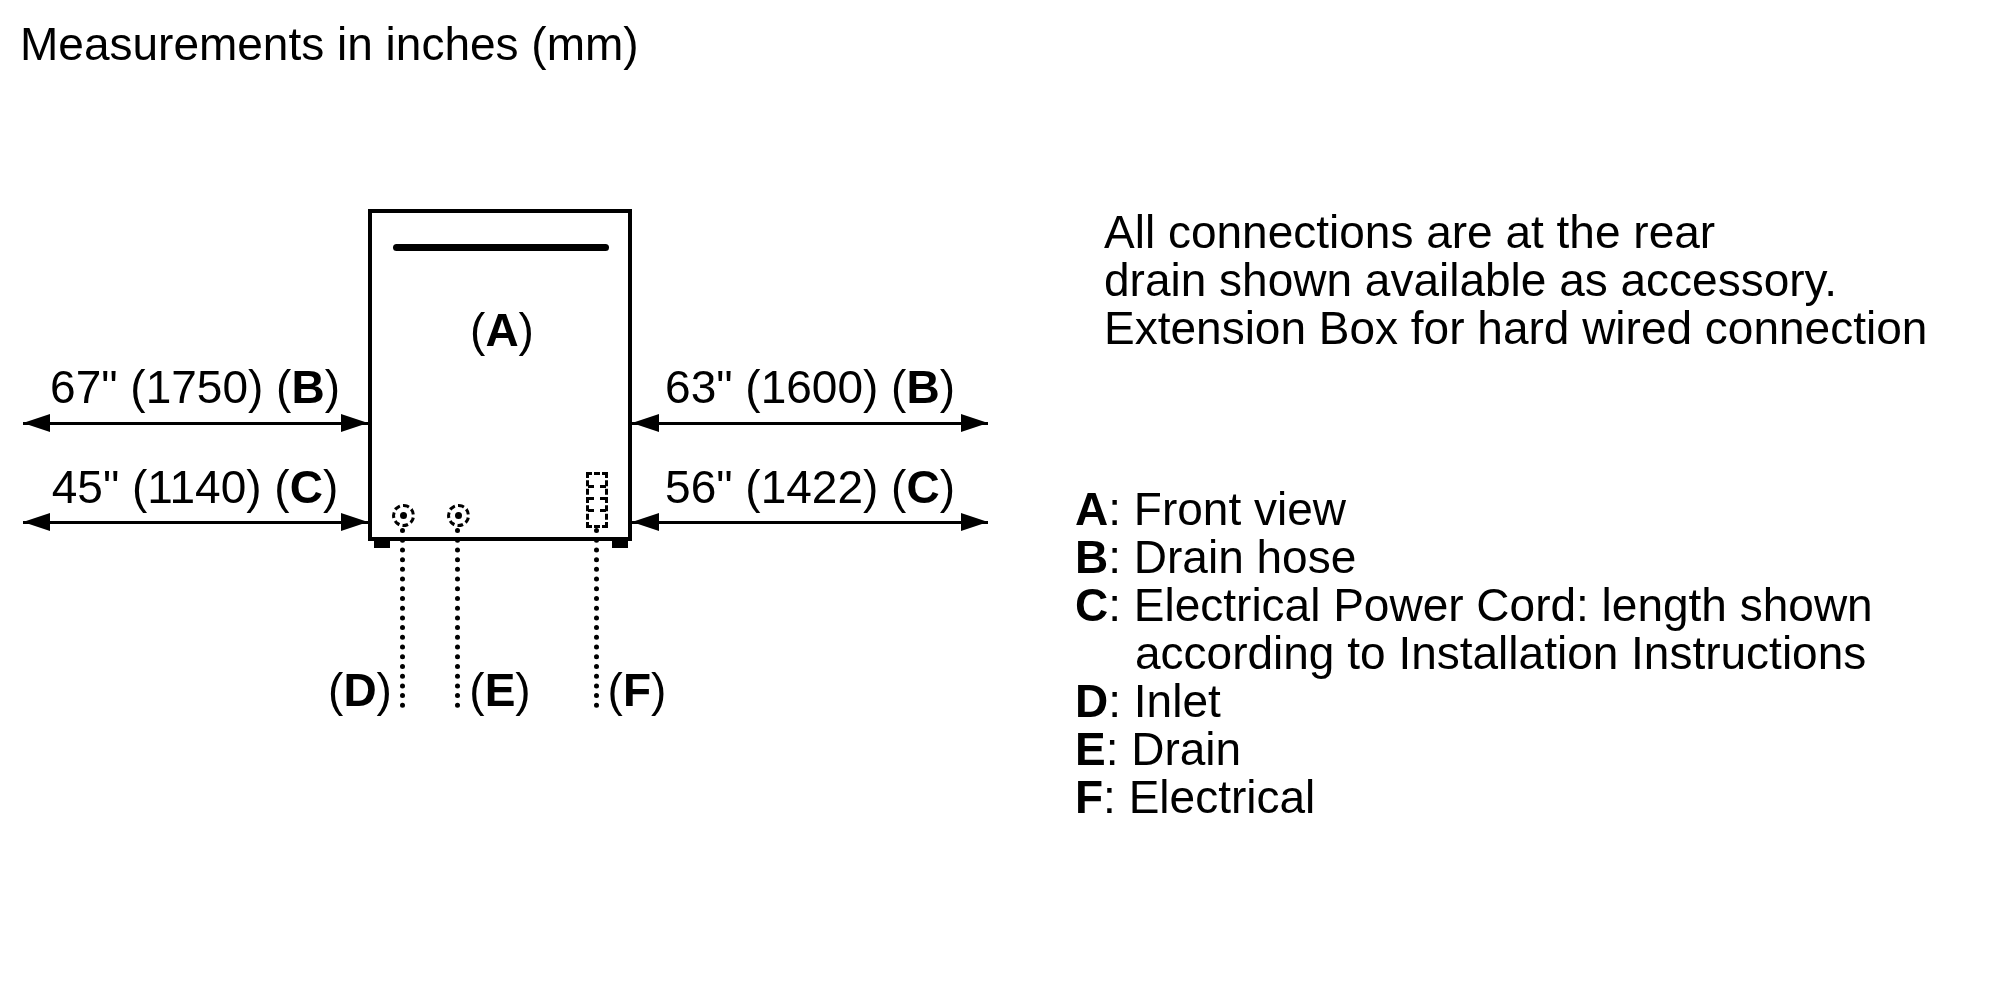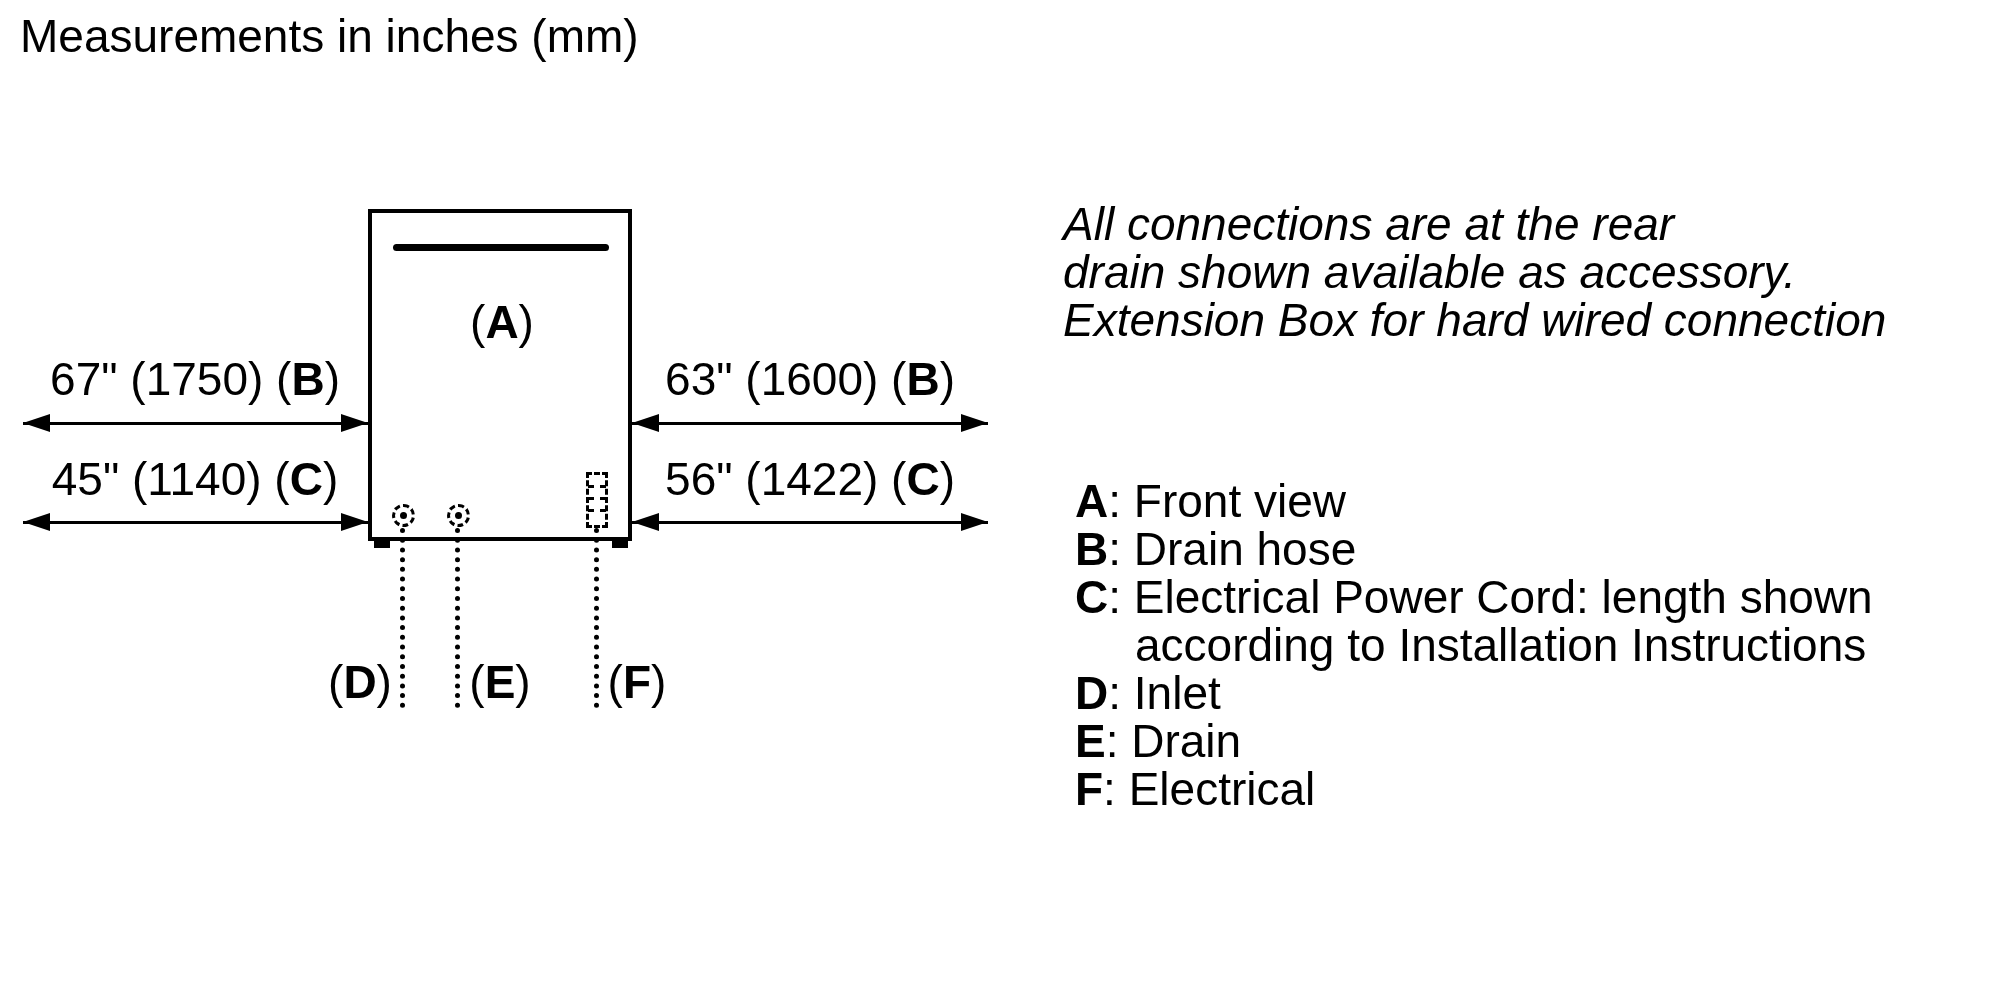--- a/index.html
+++ b/index.html
@@ -1,20 +1,20 @@
 <!DOCTYPE html>
 <html><head>
 <meta charset="utf-8">
 <style>
   html, body { margin:0; padding:0; background:#fff; }
   .stage {
     position:relative; width:2000px; height:1000px; background:#ffffff;
     font-family:"Liberation Sans", sans-serif; color:#000; overflow:hidden;
   }
-  .abs { position:absolute; }
+  .abs { position:absolute;margin-top:8px; }
   .t { font-size:46px; line-height:48px; color:#000; }
   .b { font-weight:bold; }
   .ctr { text-align:center; }
 
   
   .appliance {
     position:absolute; left:368px; top:209px; width:264px; height:332px;
     border:4px solid #000; box-sizing:border-box; background:#fff;
   }
   .handle {
@@ -107,21 +107,21 @@
   <div class="abs t ctr" style="left:310px; top:658px; width:100px;">
     <span>(</span><span class="b">D</span><span>)</span>
   </div>
   <div class="abs t ctr" style="left:450px; top:658px; width:100px;">
     <span>(</span><span class="b">E</span><span>)</span>
   </div>
   <div class="abs t ctr" style="left:587px; top:658px; width:100px;">
     <span>(</span><span class="b">F</span><span>)</span>
   </div>
 
-  <div class="abs t" style="left:1063px; top:200px; width:860px;font-style:italic;">
+  <div class="abs t" style="left:1104px; top:200px; width:860px;">
     <div class="notes-line">All connections are at the rear</div>
     <div class="notes-line">drain shown available as accessory.</div>
     <div class="notes-line">Extension Box for hard wired connection</div>
   </div>
 
   <div class="abs t" style="left:1075px; top:477px; width:900px;">
     <div class="legend-item">
       <span class="b">A</span><span>: Front view</span>
     </div>
     <div class="legend-item">

